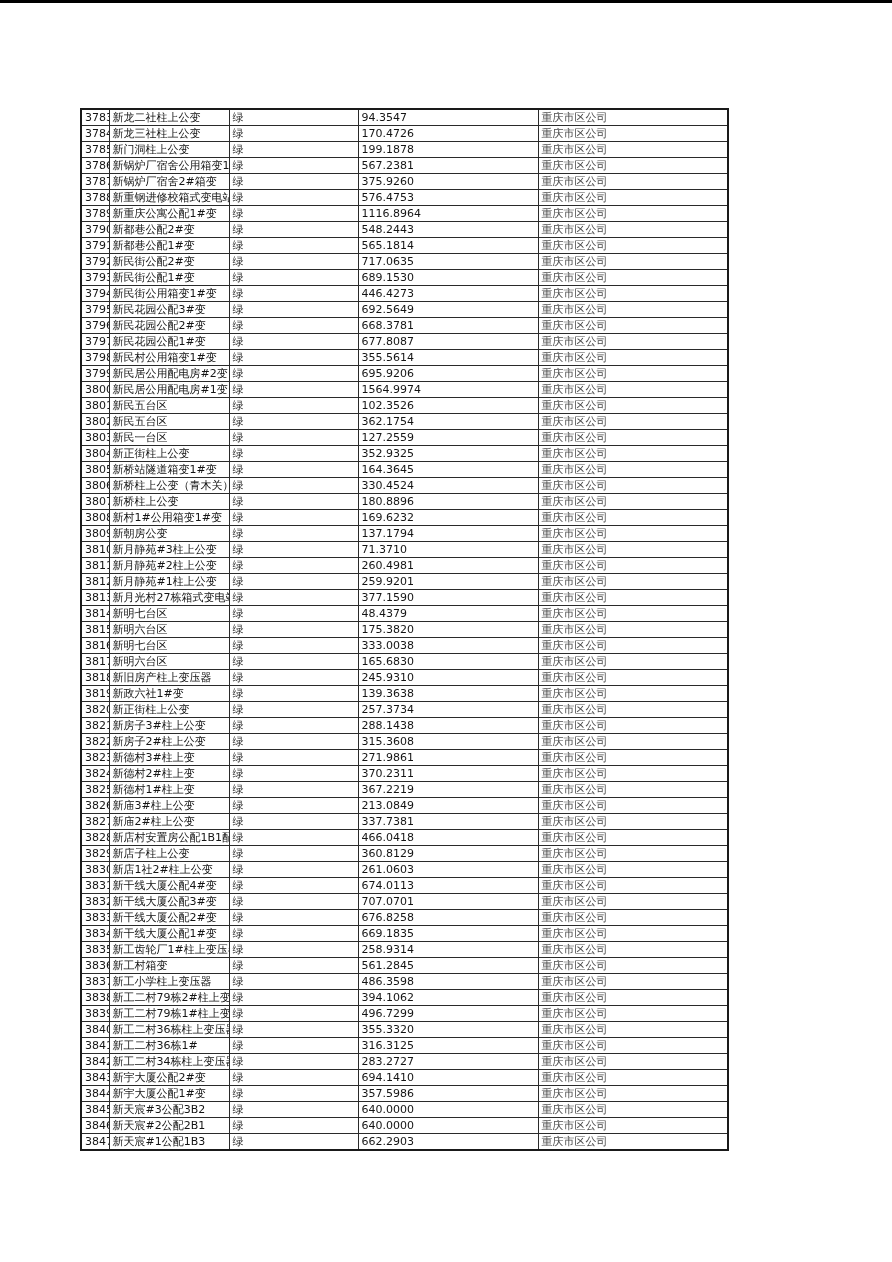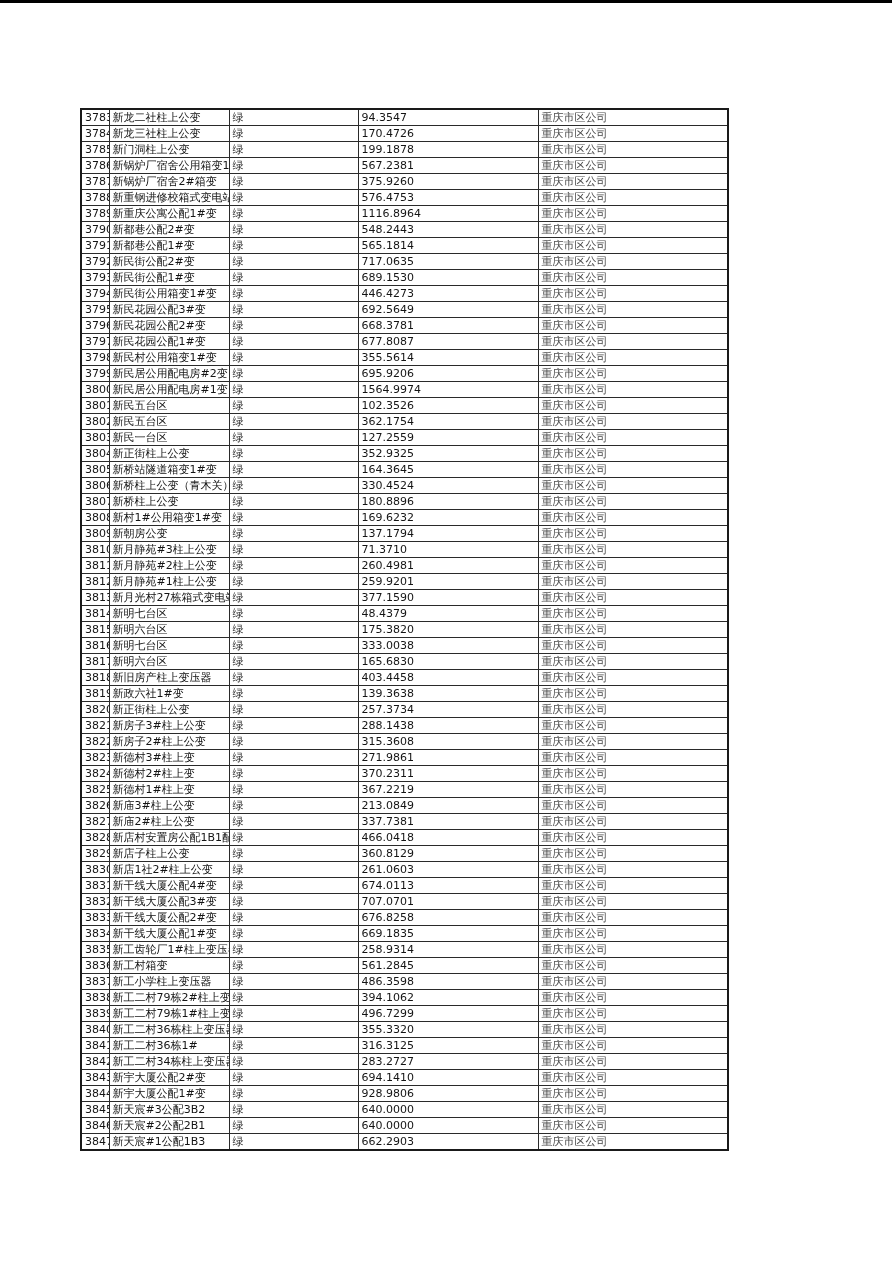--- a/index.html
+++ b/index.html
@@ -289,21 +289,21 @@
         <td class="c-id">3817</td>
         <td class="c-name">新明六台区</td>
         <td class="c-status">绿</td>
         <td class="c-value">165.6830</td>
         <td class="c-company">重庆市区公司</td>
       </tr>
       <tr>
         <td class="c-id">3818</td>
         <td class="c-name">新旧房产柱上变压器</td>
         <td class="c-status">绿</td>
-        <td class="c-value">403.4458</td>
+        <td class="c-value">245.9310</td>
         <td class="c-company">重庆市区公司</td>
       </tr>
       <tr>
         <td class="c-id">3819</td>
         <td class="c-name">新政六社1#变</td>
         <td class="c-status">绿</td>
         <td class="c-value">139.3638</td>
         <td class="c-company">重庆市区公司</td>
       </tr>
       <tr>
@@ -471,21 +471,21 @@
         <td class="c-id">3843</td>
         <td class="c-name">新宇大厦公配2#变</td>
         <td class="c-status">绿</td>
         <td class="c-value">694.1410</td>
         <td class="c-company">重庆市区公司</td>
       </tr>
       <tr>
         <td class="c-id">3844</td>
         <td class="c-name">新宇大厦公配1#变</td>
         <td class="c-status">绿</td>
-        <td class="c-value">928.9806</td>
+        <td class="c-value">357.5986</td>
         <td class="c-company">重庆市区公司</td>
       </tr>
       <tr>
         <td class="c-id">3845</td>
         <td class="c-name">新天宸#3公配3B2</td>
         <td class="c-status">绿</td>
         <td class="c-value">640.0000</td>
         <td class="c-company">重庆市区公司</td>
       </tr>
       <tr>

